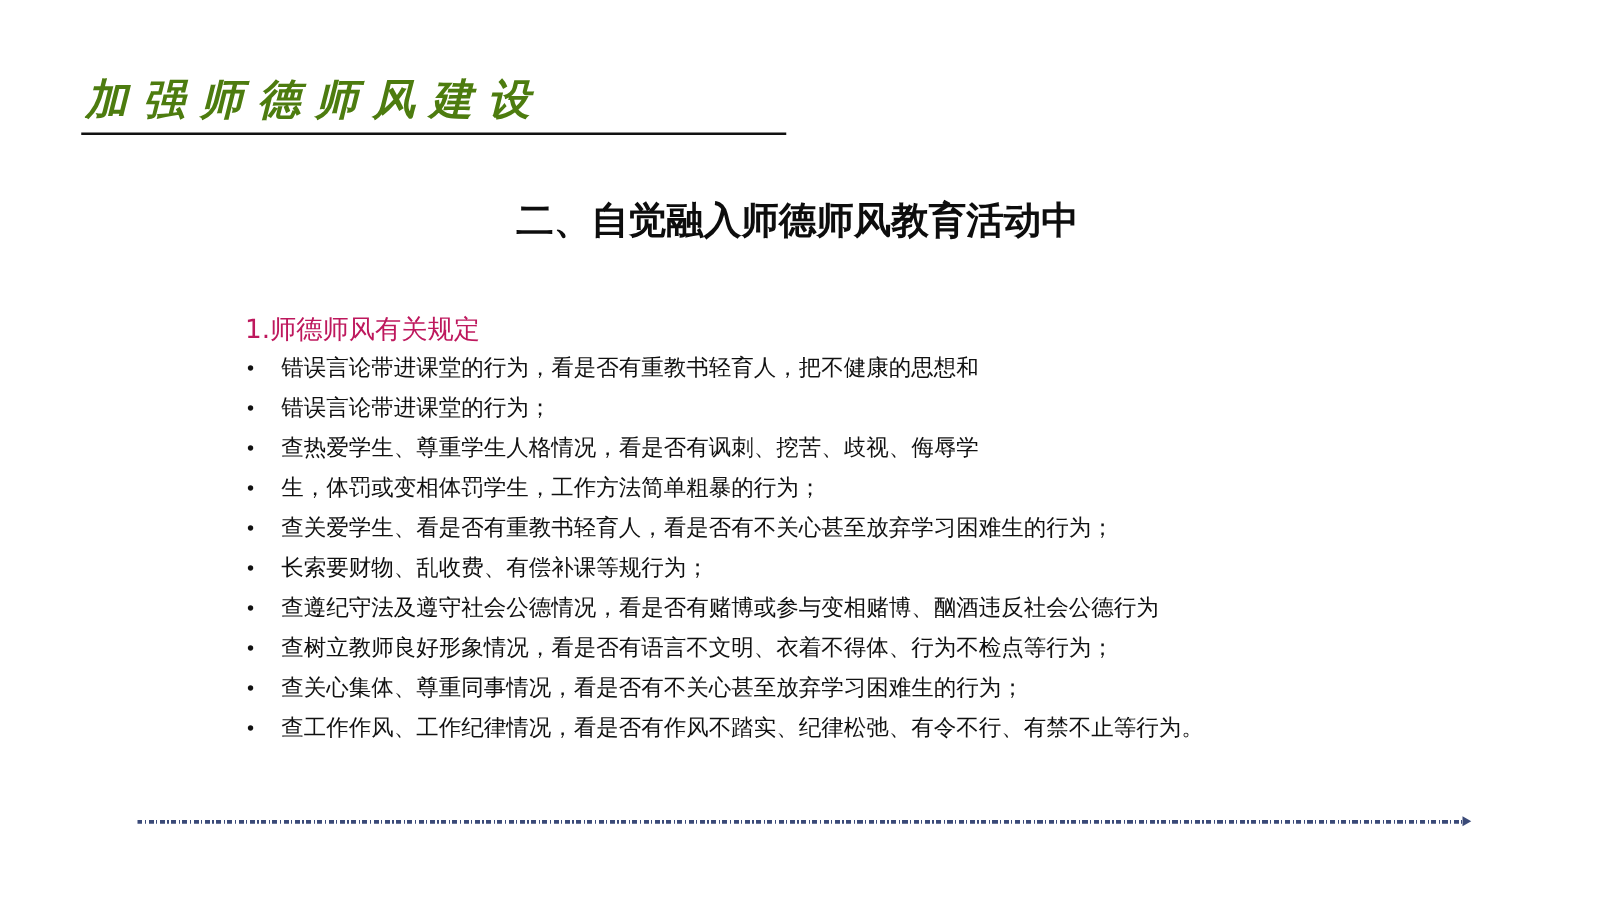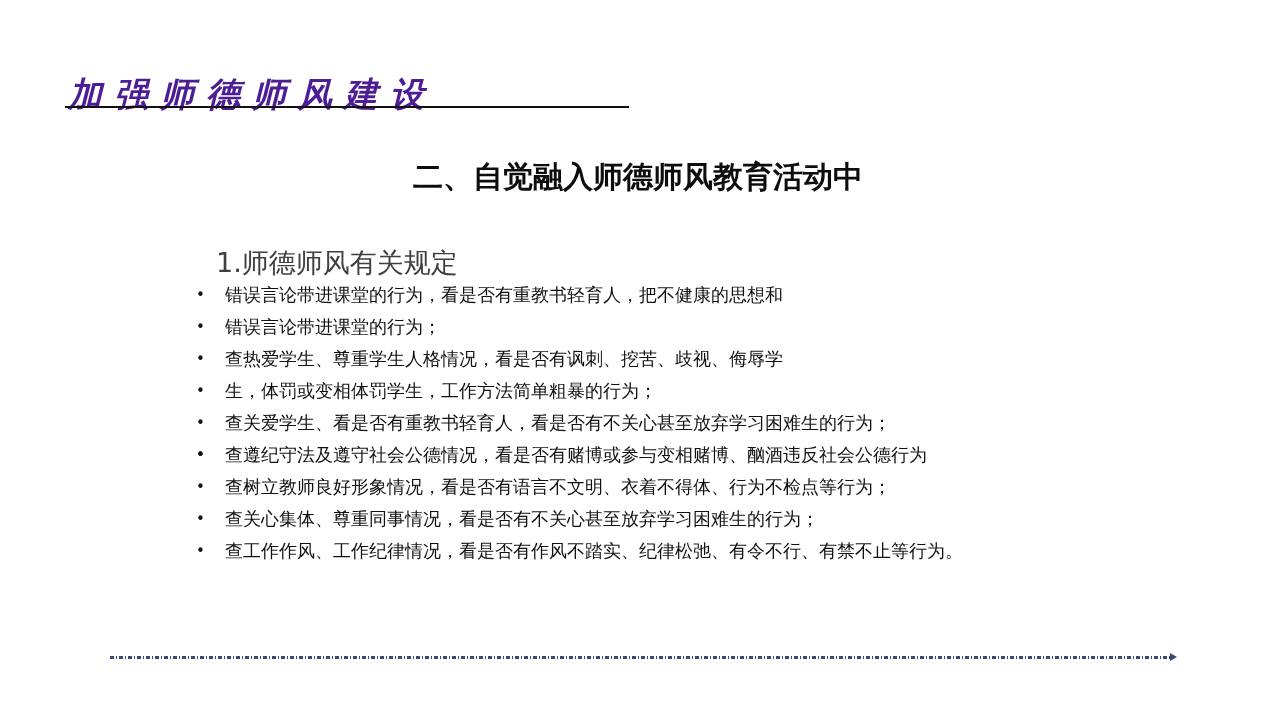--- a/index.html
+++ b/index.html
@@ -11,27 +11,27 @@
       width: 1280px;
       height: 720px;
       position: relative;
       overflow: hidden;
       font-family: "DejaVu Sans", "Liberation Sans", sans-serif;
       color: #111111;
     }
     .slide-title {
       position: absolute;
       left: 68px;
-      top: 72px;
+      top: 58px;
       font-family: "DejaVu Serif", "Liberation Serif", serif;
       font-size: 34px;
       font-weight: bold;
       font-style: italic;
       letter-spacing: 12px;
-      color: #4c1d95;
+      color: #4d7c0f;
       line-height: 44px;
       white-space: nowrap;
     }
     .title-underline {
       position: absolute;
       left: 65px;
       top: 106px;
       width: 564px;
       height: 2px;
       background: #111111;
@@ -48,25 +48,24 @@
       line-height: 42px;
       white-space: nowrap;
     }
     .content {
       position: absolute;
       left: 196px;
       top: 247px;
       width: 940px;
     }
     .sub-heading {
-      font-size: 27px;
+      font-size: 21px;
       line-height: 32px;
-      color: #404040;
+      color: #be185d;
       white-space: nowrap;
-      margin-left: 20px;
     }
     .bullet-list {
       list-style: none;
       margin: 0;
       padding: 0;
     }
     .bullet-item {
       position: relative;
       padding-left: 29px;
       font-size: 18px;
@@ -134,20 +133,21 @@
     <li class="bullet-item">
       <span class="bullet-dot">•</span>
       <span class="bullet-line">生，体罚或变相体罚学生，工作方法简单粗暴的行为；</span>
     </li>
     <li class="bullet-item">
       <span class="bullet-dot">•</span>
       <span class="bullet-line">查关爱学生、看是否有重教书轻育人，看是否有不关心甚至放弃学习困难生的行为；</span>
     </li>
     <li class="bullet-item">
       <span class="bullet-dot">•</span>
+      <span class="bullet-line">长索要财物、乱收费、有偿补课等规行为；</span>
     </li>
     <li class="bullet-item">
       <span class="bullet-dot">•</span>
       <span class="bullet-line">查遵纪守法及遵守社会公德情况，看是否有赌博或参与变相赌博、酗酒违反社会公德行为</span>
     </li>
     <li class="bullet-item">
       <span class="bullet-dot">•</span>
       <span class="bullet-line">查树立教师良好形象情况，看是否有语言不文明、衣着不得体、行为不检点等行为；</span>
     </li>
     <li class="bullet-item">

